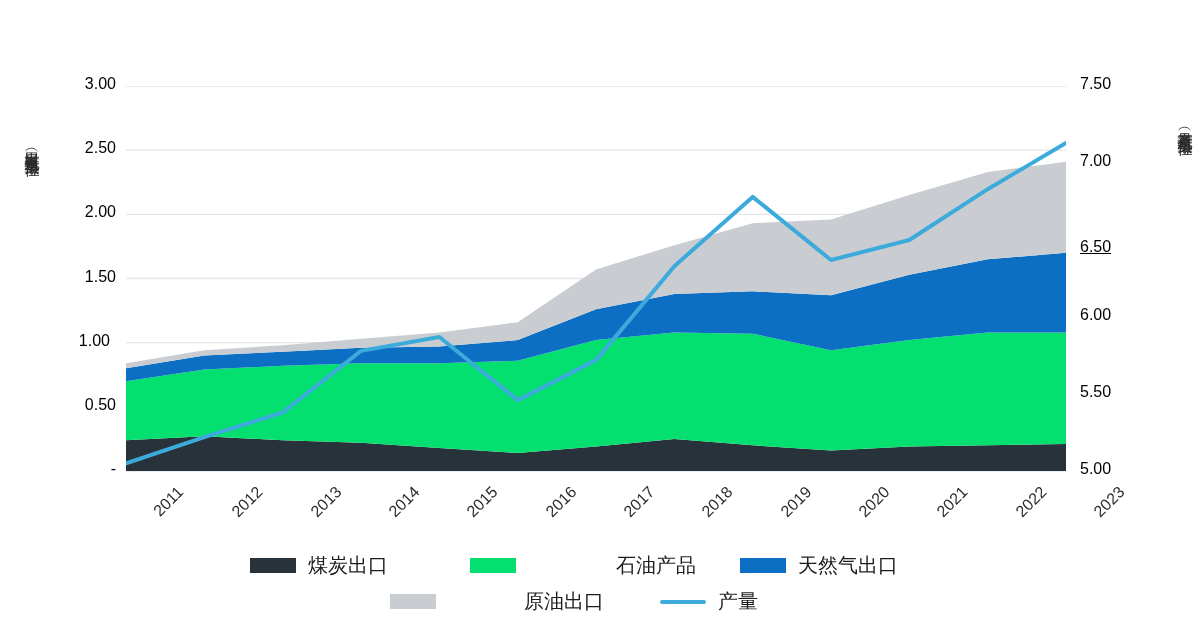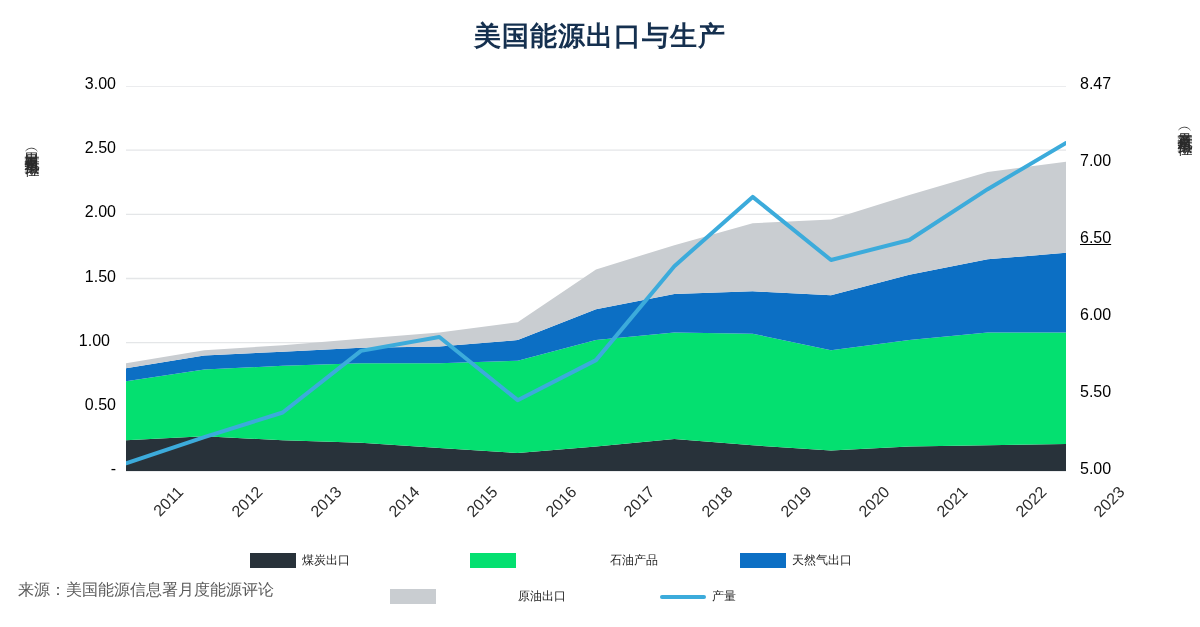--- a/index.html
+++ b/index.html
@@ -56,59 +56,58 @@
     position: absolute;
     left: 126px; top: 86px;
     width: 940px; height: 385px;
   }
   #plot svg { display:block; }
 
   .legend-item {
     position: absolute;
     display: flex;
     align-items: center;
-    gap: 6px;
-    font-size: 12px;
+    gap: 12px;
+    font-size: 20px;
     color: #1c1c1c;
     white-space: nowrap;
   }
   .swatch { width: 46px; height: 15px; display:inline-block; flex:none; }
   .line-swatch { width: 46px; height: 4px; display:inline-block; flex:none; border-radius:2px; }
 
   #source {
     position: absolute;
     left: 18px; top: 580px;
     font-size: 16px;
     color: #5a5a5a;
     white-space: nowrap;
   }
 </style>
 </head>
 <body>
 
 <div id="root">
 
-  <div class="chart-title">美国能源出口与生产</div>
 
   <div class="axis-title" id="y-left-title">出口量（千万亿英热单位）</div>
   <div class="axis-title" id="y-right-title">产量（千万亿英热单位）</div>
 
   <div id="ticks-left">
       <div class="tick-label tick-left" style="left: 58px; top: 75px;">3.00</div>
       <div class="tick-label tick-left" style="left: 58px; top: 139.167px;">2.50</div>
       <div class="tick-label tick-left" style="left: 58px; top: 203.333px;">2.00</div>
       <div class="tick-label tick-left" style="left: 58px; top: 267.5px;">1.50</div>
       <div class="tick-label tick-left" style="left: 52px; top: 331.667px;">1.00</div>
       <div class="tick-label tick-left" style="left: 58px; top: 395.833px;">0.50</div>
       <div class="tick-label tick-left" style="left: 58px; top: 460px;">-</div>
     </div>
   <div id="ticks-right">
-      <div class="tick-label tick-right" style="left: 1080px; top: 75px;">8.47</div>
+      <div class="tick-label tick-right" style="left: 1080px; top: 75px;">7.50</div>
       <div class="tick-label tick-right" style="left: 1080px; top: 152px;">7.00</div>
-      <div class="tick-label tick-right" style="left: 1080px; top: 229px; text-decoration: underline;">6.50</div>
+      <div class="tick-label tick-right" style="left: 1080px; top: 238px; text-decoration: underline;">6.50</div>
       <div class="tick-label tick-right" style="left: 1080px; top: 306px;">6.00</div>
       <div class="tick-label tick-right" style="left: 1080px; top: 383px;">5.50</div>
       <div class="tick-label tick-right" style="left: 1080px; top: 460px;">5.00</div>
     </div>
   <div id="ticks-x">
       <div class="xtick" style="left: 140px; top: 483px;">2011</div>
       <div class="xtick" style="left: 218.333px; top: 483px;">2012</div>
       <div class="xtick" style="left: 296.667px; top: 483px;">2013</div>
       <div class="xtick" style="left: 375px; top: 483px;">2014</div>
       <div class="xtick" style="left: 453.333px; top: 483px;">2015</div>
@@ -155,15 +154,14 @@
       <div class="legend-item" style="left: 390px; top: 588px;">
         <span class="swatch" style="background: rgb(201, 205, 209);"></span>
         <span style="margin-left: 76px;">原油出口</span>
       </div>
       <div class="legend-item" style="left: 660px; top: 588px;">
         <span class="line-swatch" style="background: rgb(60, 171, 219);"></span>
         <span>产量</span>
       </div>
     </div>
 
-  <div id="source">来源：美国能源信息署月度能源评论</div>
 
 </div>
 
 </body></html>

